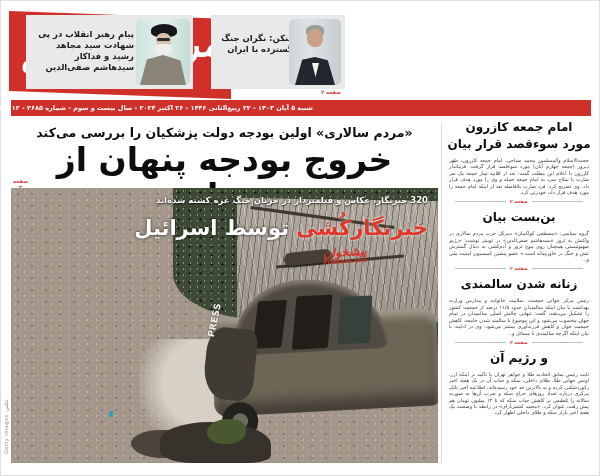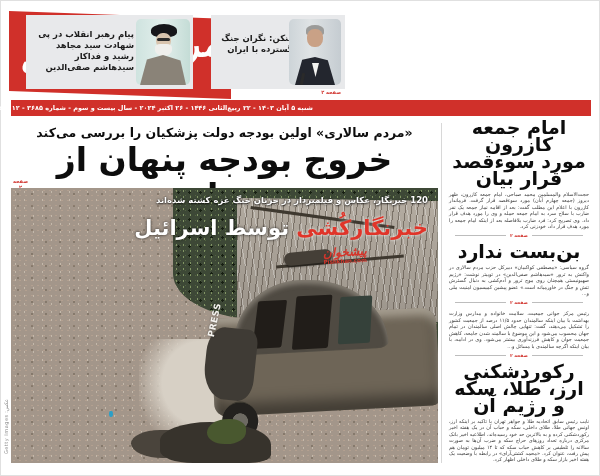--- a/index.html
+++ b/index.html
@@ -159,21 +159,21 @@
   .watermark .wm-en { font-size:5.5px; font-weight:bold; display:block; }
   .photo-credit {
     position:absolute; left:2px; top:398px; writing-mode:vertical-rl; transform:rotate(180deg);
     font-size:5px; color:#8a8a8a; letter-spacing:.5px;
   }
 
   
   .col-rule { position:absolute; left:440px; top:122px; width:1px; height:340px; background:#d8d8d8; }
   .rightcol { position:absolute; left:446px; top:118px; width:144px; direction:rtl; }
   .article { margin-bottom:2px; }
-  .article .a-title { text-align:center; font-size:19px; font-weight:bold; color:#0d0d0d; line-height:17px; margin-bottom:4px; }
+  .article .a-title { text-align:center; font-size:12px; font-weight:bold; color:#0d0d0d; line-height:17px; margin-bottom:4px; }
   .article .a-body { font-size:5px; line-height:6.4px; color:#3a3a3a; text-align:justify; padding:0 2px; }
   .divider { display:flex; align-items:center; gap:4px; margin:4px 8px 5px 8px; }
   .divider .line { flex:1; height:1px; background:#bdbdbd; }
   .divider .page-tag { font-size:4.5px; }
 </style>
 </head>
 <body>
 
 <div class="page">
 
@@ -231,21 +231,21 @@
       <div class="car-win win2"></div>
       <div class="car-win win3"></div>
       <div class="car-hood"></div>
       <div class="wheel"></div>
     </div>
     <div class="debris-dark"></div>
     <div class="debris-pile"></div>
     <div class="debris-green"></div>
     <div class="blue-speck"></div>
     <div class="press-label">PRESS</div>
-    <div class="photo-caption">120 خبرنگار، عکاس و فیلمبردار در جریان جنگ غزه کشته شده‌اند</div>
+    <div class="photo-caption">320 خبرنگار، عکاس و فیلمبردار در جریان جنگ غزه کشته شده‌اند</div>
     <div class="photo-headline">
       <span class="hl-red">خبرنگارکُشی</span><span class="hl-white"> توسط اسرائیل</span>
     </div>
     <div class="watermark">
       <span class="wm-fa">پیشخوان</span>
       <span class="wm-en">Pishkhan.com</span>
     </div>
   </div>
   <div class="photo-credit">عکس: Getty Images</div>
 
@@ -260,44 +260,44 @@
       <div class="a-body">حجت‌الاسلام والمسلمین محمد صباحی، امام جمعه کازرون، ظهر دیروز (جمعه چهارم آبان) مورد سوءقصد قرار گرفت. فرماندار کازرون با اعلام این مطلب گفت: بعد از اقامه نماز جمعه یک نفر ضارب با سلاح سرد به امام جمعه حمله و وی را مورد هدف قرار داد. وی تصریح کرد: فرد ضارب بلافاصله بعد از اینکه امام جمعه را مورد هدف قرار داد، خودزنی کرد.</div>
       <div class="divider">
         <div class="line"></div>
         <div class="page-tag">صفحه ۲</div>
         <div class="line"></div>
       </div>
     </div>
 
     <div class="article">
       <div class="a-title">
-        <div>بن‌بست ندارد</div>
+        <div>بن‌بست بیان</div>
       </div>
       <div class="a-body">گروه سیاسی: «مصطفی کواکبیان» دبیرکل حزب مردم سالاری در واکنش به ترور «سیدهاشم صفی‌الدین» در توییتر نوشت: «رژیم صهیونیستی همچنان روی موج ترور و آدم‌کشی به دنبال گسترش تنش و جنگ در خاورمیانه است.» عضو پیشین کمیسیون امنیت ملی و...</div>
       <div class="divider">
         <div class="line"></div>
         <div class="page-tag">صفحه ۲</div>
         <div class="line"></div>
       </div>
     </div>
 
     <div class="article">
       <div class="a-title">
+        <div>زنانه شدن سالمندی</div>
       </div>
       <div class="a-body">رئیس مرکز جوانی جمعیت، سلامت خانواده و مدارس وزارت بهداشت با بیان اینکه سالمندان حدود ۱۱/۵ درصد از جمعیت کشور را تشکیل می‌دهند، گفت: تنهایی چالش اصلی سالمندان در تمام جهان محسوب می‌شود و این موضوع با سالمند شدن جامعه، کاهش جمعیت جوان و کاهش فرزندآوری بیشتر می‌شود. وی در ادامه، با بیان اینکه اگرچه سالمندی با مسائل و...</div>
       <div class="divider">
         <div class="line"></div>
         <div class="page-tag">صفحه ۲</div>
         <div class="line"></div>
       </div>
     </div>
 
     <div class="article">
       <div class="a-title">
-        <div>رکوردشکنی ارز، طلا، سکه</div>
         <div>و رژیم آن</div>
       </div>
       <div class="a-body">نایب رئیس سابق اتحادیه طلا و جواهر تهران با تاکید بر اینکه ارز، اونس جهانی طلا، طلای داخلی، سکه و حباب آن در یک هفته اخیر رکوردشکنی کرده و به بالاترین حد خود رسیده‌اند، اطلاعیه اخیر بانک مرکزی درباره تعداد روزهای حراج سکه و ضرب آن‌ها به صورت سالانه را تلطیفی بر کاهش حباب سکه که تا ۱۴ میلیون تومان هم پیش رفت، عنوان کرد. «محمد کشتی‌آرای» در رابطه با وضعیت یک هفته اخیر بازار سکه و طلای داخلی اظهار کرد.</div>
 
     </div>
 
   </div>
 </div>
 
 </body></html>

